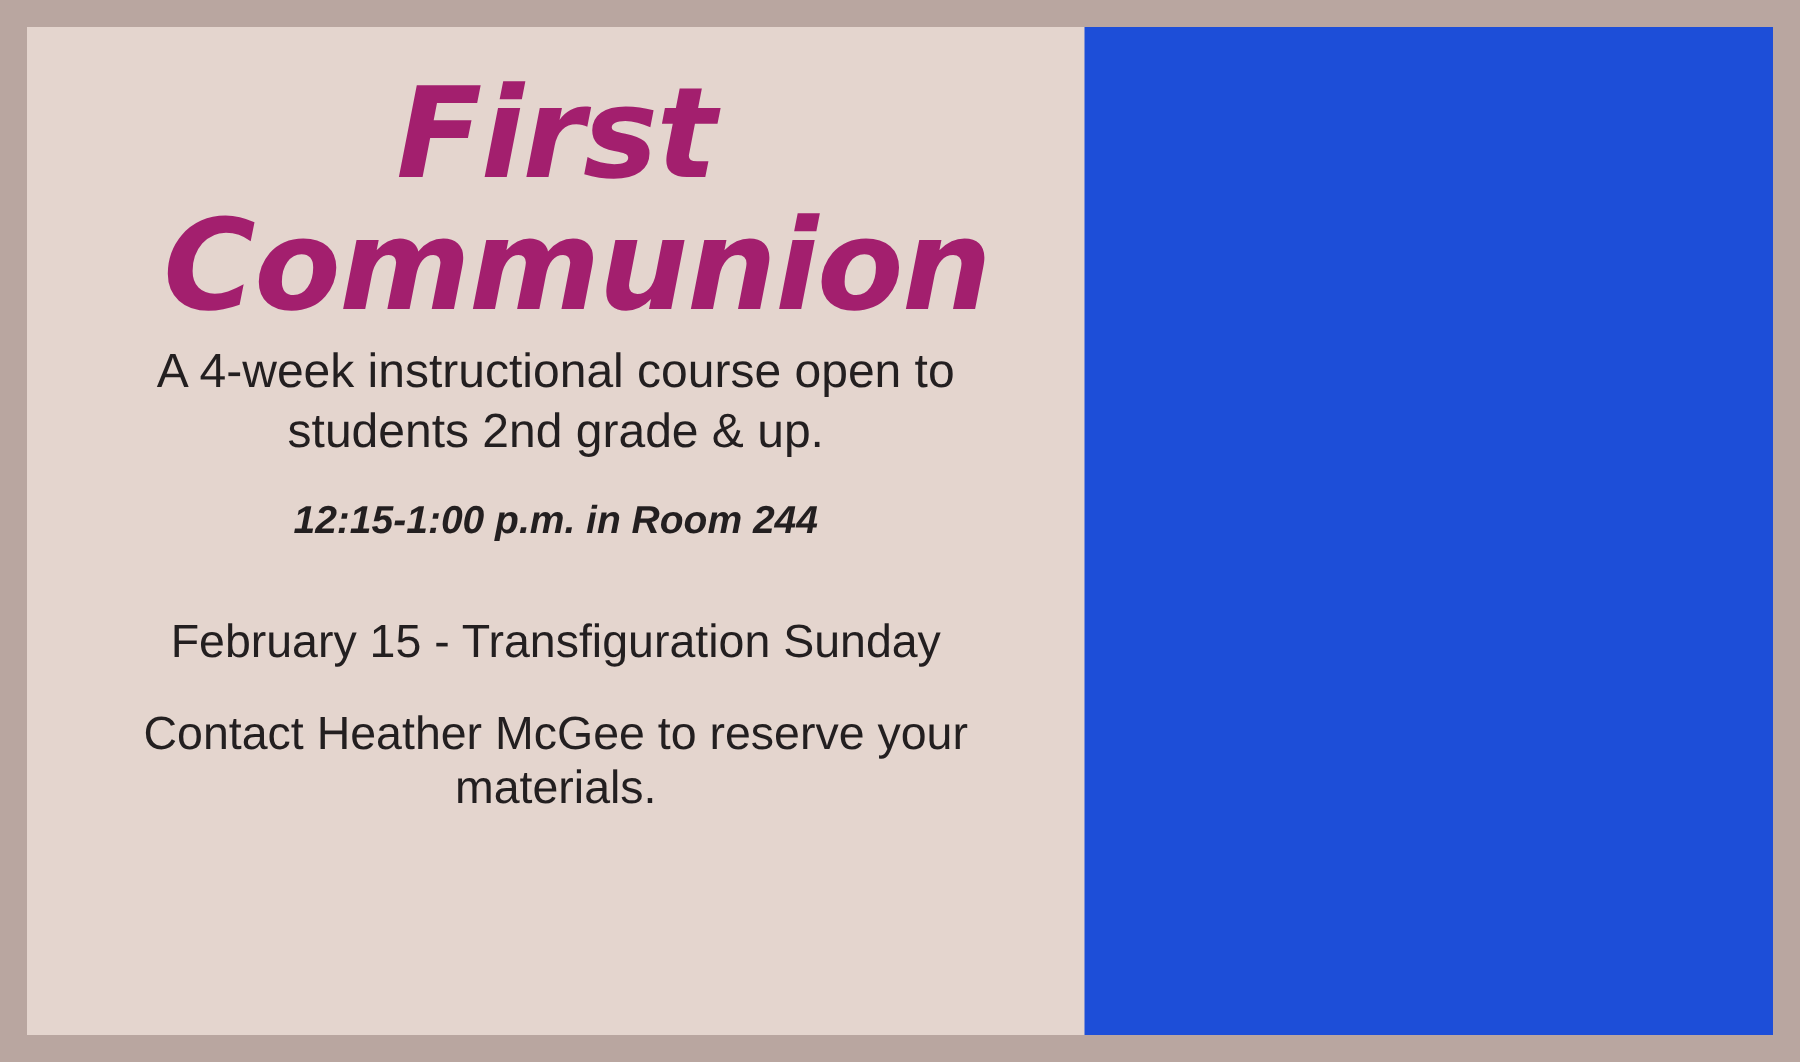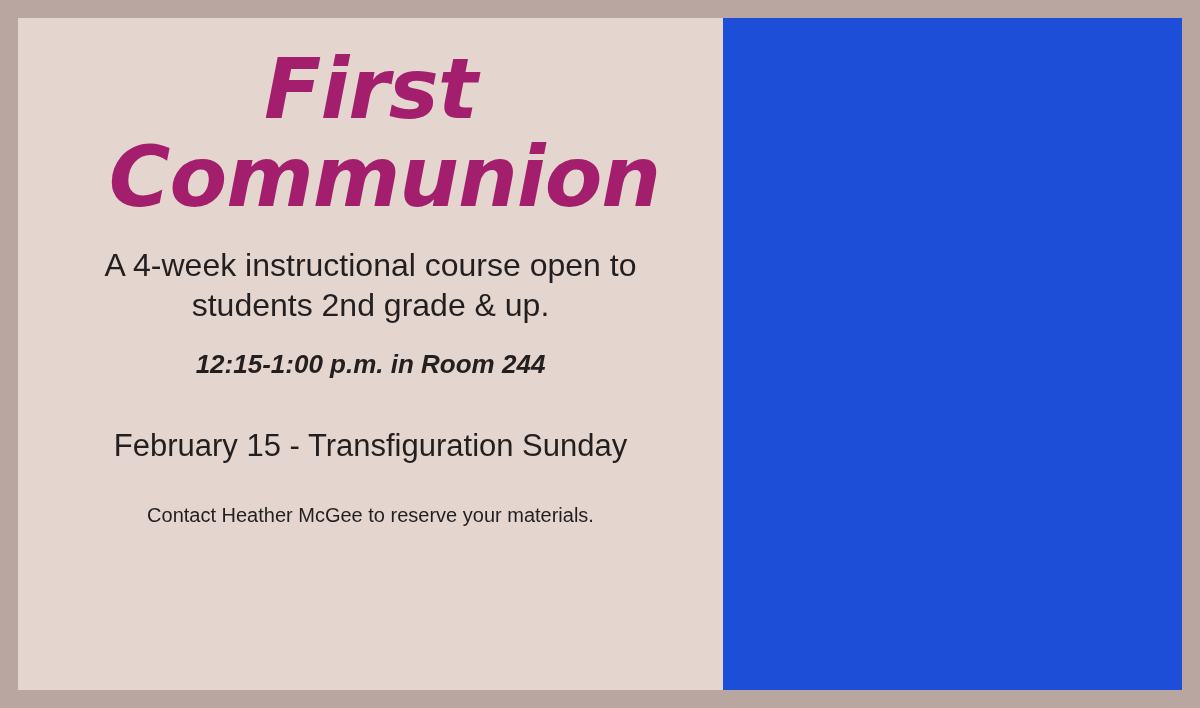--- a/index.html
+++ b/index.html
@@ -60,21 +60,21 @@
     font-size: 84px;
     margin-top: 6px;
   }
   #title-2 {
     font-size: 84px;
     margin-top: 6px;
     margin-left: 28px;
   }
 
   #subtitle {
-    margin-top: 26px;
+    margin-top: 8px;
     font-family: "Liberation Sans", sans-serif;
     font-size: 32px;
     color: #231f20;
     text-align: center;
     line-height: 1.25;
     max-width: 660px;
   }
 
   #dates-row {
     margin-top: 26px;
@@ -103,23 +103,23 @@
   #celebration {
     margin-top: 46px;
     font-family: "Liberation Sans", sans-serif;
     font-size: 31px;
     color: #231f20;
     text-align: center;
     line-height: 1.3;
   }
 
   #contact {
-    margin-top: 38px;
-    font-family: "Liberation Sans", sans-serif;
-    font-size: 20px;
+    margin-top: 23px;
+    font-family: "Liberation Sans", sans-serif;
+    font-size: 31px;
     color: #231f20;
     text-align: center;
   }
 
   
   #photo-panel {
     position: relative;
     flex: 1;
     height: 100%;
     overflow: hidden;

